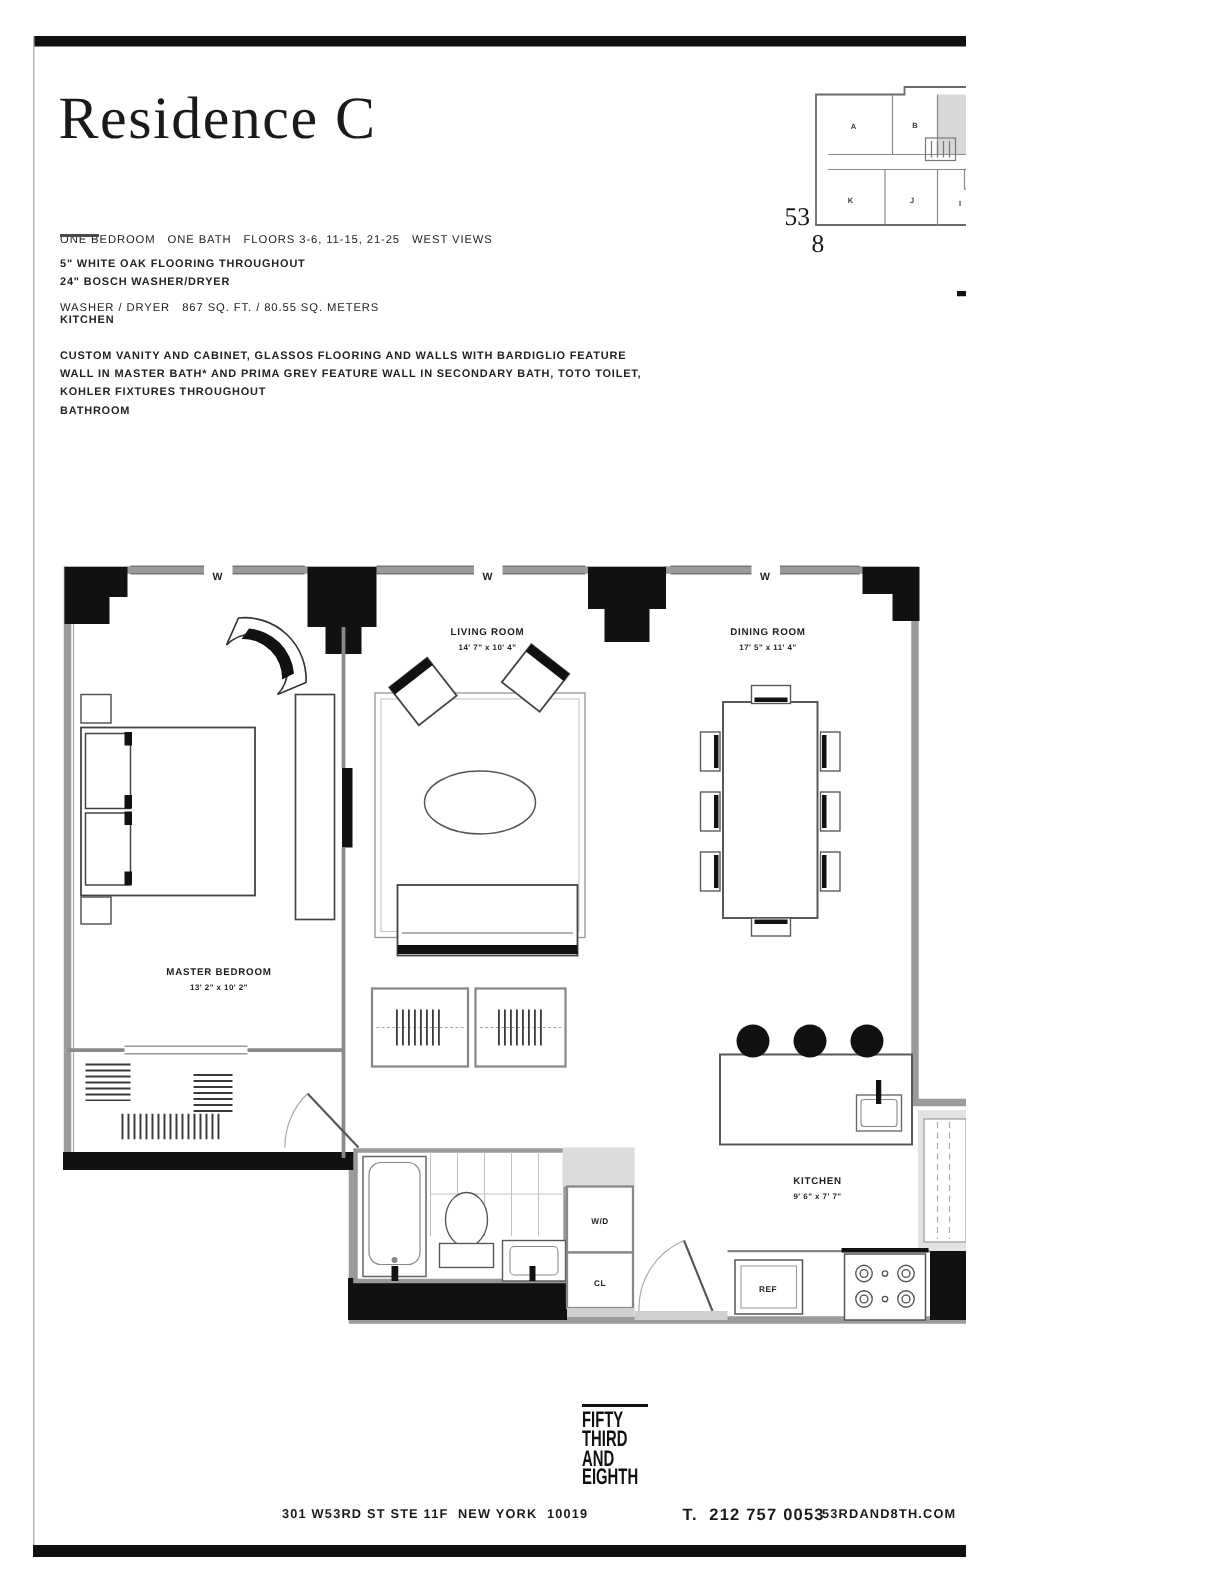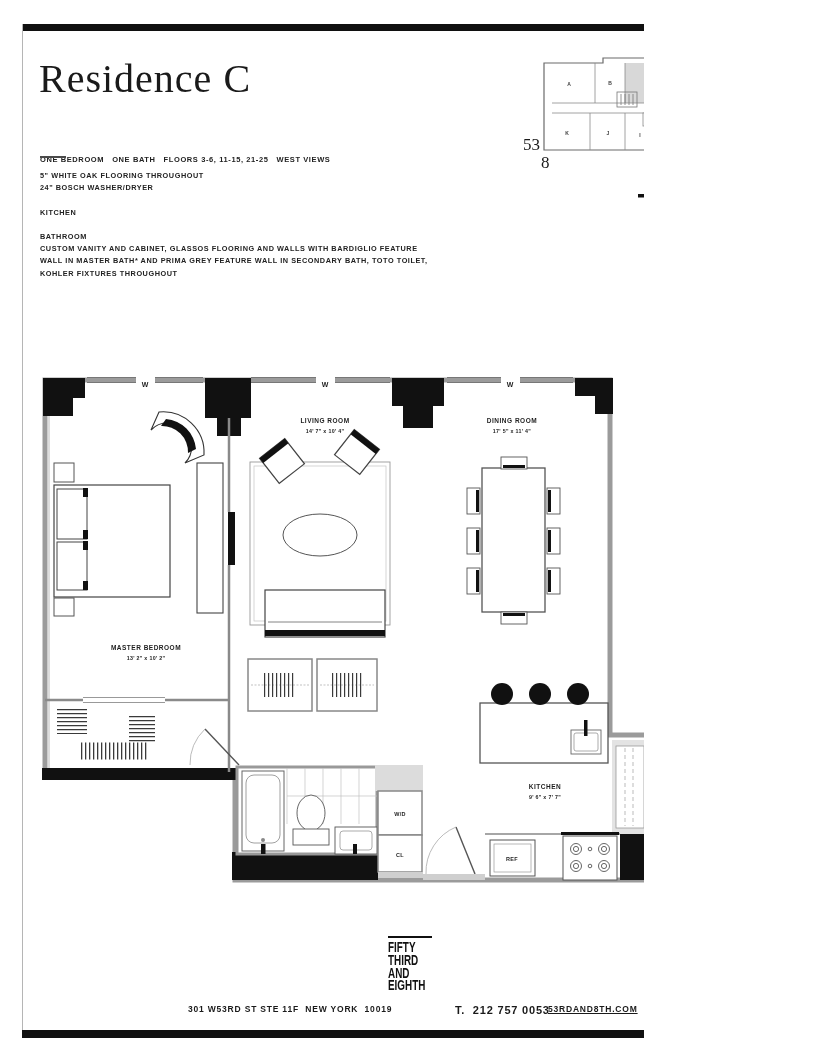--- a/index.html
+++ b/index.html
@@ -3,41 +3,41 @@
 <meta charset="utf-8">
 <style>
   html,body{margin:0;padding:0;background:#fff;}
   .page{position:relative;width:644px;height:1056px;background:#fff;overflow:hidden;
         font-family:"Liberation Sans",sans-serif;color:#1d1d1d;}
   .rule-top{position:absolute;left:22px;top:24px;width:768px;height:7px;background:#101010;}
   .rule-bottom{position:absolute;left:22px;top:1030px;width:768px;height:8px;background:#101010;}
   .rule-left{position:absolute;left:22px;top:24px;width:1px;height:1014px;background:#b5b5b5;}
   .title{position:absolute;left:39px;top:55px;font-family:"Liberation Serif",serif;
          font-weight:400;font-size:40px;letter-spacing:1px;color:#1a1a1a;margin:0;}
-  .summary{position:absolute;left:40px;top:122px;font-size:7.5px;font-weight:bold;
+  .summary{position:absolute;left:40px;top:122px;font-size:7.5px;font-weight:normal;
            letter-spacing:.6px;line-height:15px;white-space:pre;color:#222;}
   .title-rule{position:absolute;left:40px;top:156px;width:26px;height:2px;background:#4a4a4a;}
   .features{position:absolute;left:40px;top:170px;width:396px;font-size:7.3px;font-weight:bold;
             letter-spacing:.55px;line-height:12.3px;color:#222;}
   .features .sect{margin-top:12px;}
   .keyplan,.scalebar,.north,.floorplan{position:absolute;}
   .keyplan{left:515px;top:55px;}
   .scalebar{left:638px;top:183px;}
   .north{left:688px;top:230px;}
   .floorplan{left:35px;top:372px;}
   .disclaimer{position:absolute;left:772px;top:1040px;width:672px;
               transform:rotate(-90deg);transform-origin:0 0;
               font-size:5.2px;line-height:8px;letter-spacing:.1px;color:#a9a9a9;white-space:nowrap;}
   .eho{position:absolute;left:767px;top:1008px;transform:rotate(-90deg);}
   .footer-address{position:absolute;left:188px;top:1004px;font-size:8.5px;font-weight:bold;
                   letter-spacing:.8px;white-space:pre;color:#1a1a1a;}
   .footer-phone{position:absolute;left:455px;top:1004px;font-size:11px;font-weight:bold;
                 letter-spacing:.8px;white-space:pre;color:#1a1a1a;}
   .footer-web{position:absolute;left:548px;top:1004px;font-size:8.5px;font-weight:bold;
-              letter-spacing:.8px;color:#1a1a1a;text-decoration:underline;}
+              letter-spacing:.8px;color:#1a1a1a;}
   .logo{position:absolute;left:388px;top:936px;width:60px;}
   .logo .logo-rule{width:44px;height:2px;background:#101010;margin-bottom:3px;}
   .logo .l{font-size:15px;font-weight:bold;line-height:12.8px;letter-spacing:0;
            transform:scaleX(.66);transform-origin:0 50%;color:#101010;}
   
   .room-label{font:bold 6.5px "Liberation Sans",sans-serif;letter-spacing:.5px;fill:#1d1d1d;text-anchor:middle;}
   .dim-label{font:bold 5.3px "Liberation Sans",sans-serif;letter-spacing:.3px;fill:#1d1d1d;text-anchor:middle;}
   .tiny-label{font:bold 5.5px "Liberation Sans",sans-serif;letter-spacing:.3px;fill:#1d1d1d;text-anchor:middle;}
   .w-label{font:bold 7px "Liberation Sans",sans-serif;fill:#1d1d1d;text-anchor:middle;}
   .unit-label{font:bold 5px "Liberation Sans",sans-serif;fill:#3c3c3c;text-anchor:middle;}
@@ -51,32 +51,33 @@
 <div class="page">
 
   <div class="rule-top"></div>
   <div class="rule-left"></div>
   <div class="rule-bottom"></div>
 
   <h1 class="title">Residence C</h1>
 
   <div class="summary">
     <div>ONE BEDROOM   ONE BATH   FLOORS 3-6, 11-15, 21-25   WEST VIEWS</div>
+    <div>WASHER / DRYER   867 SQ. FT. / 80.55 SQ. METERS</div>
   </div>
   <div class="title-rule"></div>
 
   <div class="features">
     <div>5" WHITE OAK FLOORING THROUGHOUT</div>
     <div>24" BOSCH WASHER/DRYER</div>
     <div class="sect">
       <div>KITCHEN</div>
     </div>
     <div class="sect">
+      <div>CUSTOM VANITY AND CABINET, GLASSOS FLOORING AND WALLS WITH BARDIGLIO FEATURE WALL IN MASTER BATH* AND PRIMA GREY FEATURE WALL IN SECONDARY BATH, TOTO TOILET, KOHLER FIXTURES THROUGHOUT</div>
       <div>BATHROOM</div>
-      <div>CUSTOM VANITY AND CABINET, GLASSOS FLOORING AND WALLS WITH BARDIGLIO FEATURE WALL IN MASTER BATH* AND PRIMA GREY FEATURE WALL IN SECONDARY BATH, TOTO TOILET, KOHLER FIXTURES THROUGHOUT</div>
     </div>
   </div>
 
   <svg class="keyplan" width="275" height="125" viewBox="0 0 275 125">
     <path d="M 29,8 H 88 V 3 H 200 V 8 H 262 V 95 H 29 Z" fill="#ffffff" stroke="#6b6b6b" stroke-width="1.2"></path>
     <rect x="110" y="8" width="75" height="40" fill="#d8d8d8"></rect>
     <rect x="140" y="48" width="45" height="12" fill="#d8d8d8"></rect>
     <line x1="37" y1="48" x2="255" y2="48" stroke="#8a8a8a" stroke-width="0.8"></line>
     <line x1="37" y1="58" x2="255" y2="58" stroke="#8a8a8a" stroke-width="0.8"></line>
     <g stroke="#8a8a8a" stroke-width="0.8">

